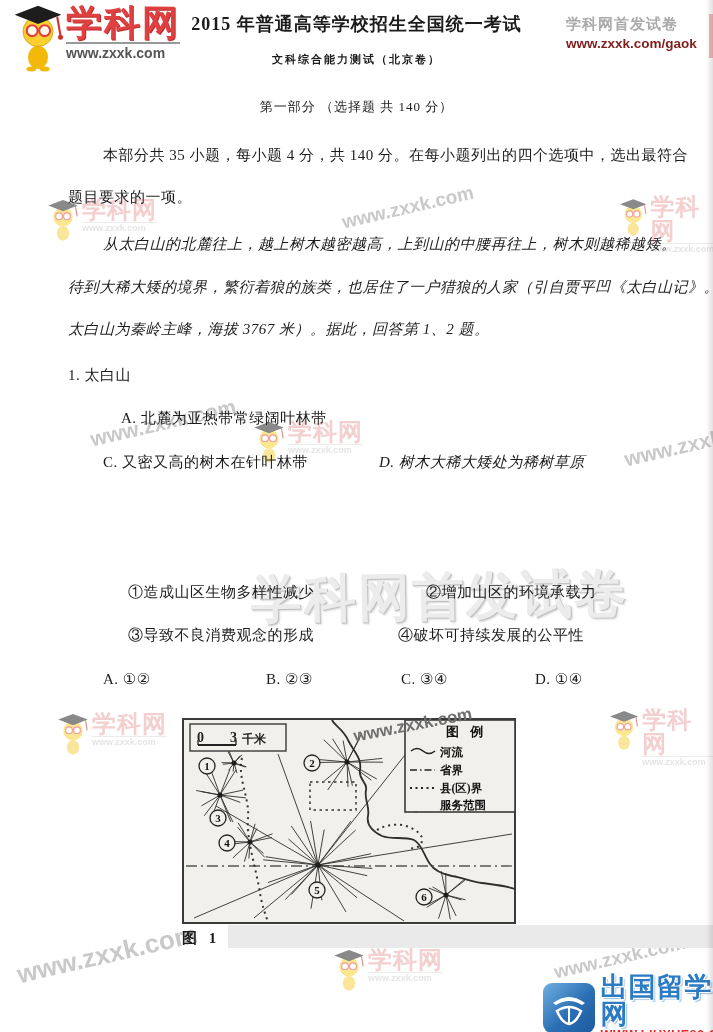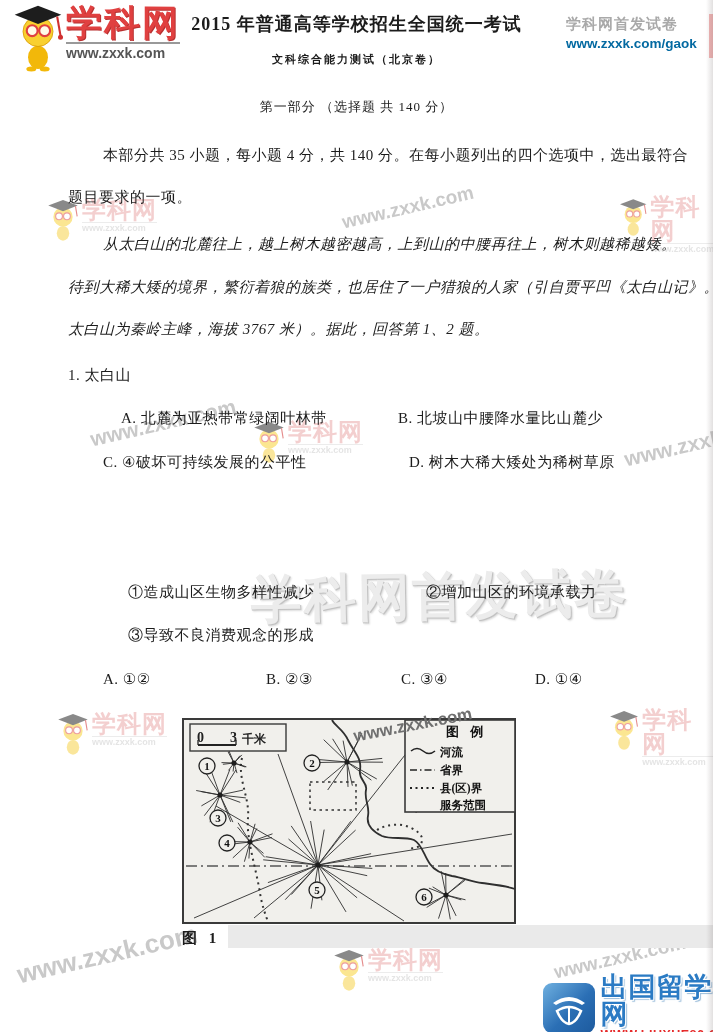--- a/index.html
+++ b/index.html
@@ -13,21 +13,21 @@
   .title2{top:52px;font-size:11px;font-weight:bold;letter-spacing:2px;}
   .section{top:98px;font-size:13px;font-weight:normal;letter-spacing:1px;}
   .logo-wrap{left:12px;top:4px;display:flex;align-items:flex-start;}
   .logo-text{margin-left:2px;}
   .logo-name{color:#e04040;font-size:36px;font-weight:bold;line-height:38px;letter-spacing:2px;
              text-shadow:1px 1px 0 #b83030;}
   .logo-url{color:#555;font-size:14px;font-weight:bold;border-top:2px solid #999;
             font-family:"Liberation Sans",sans-serif;padding-top:1px;margin-top:0px;}
   .promo{left:566px;top:14px;line-height:20px;}
   .promo-1{color:#a9a9a9;font-size:15px;font-weight:bold;font-family:"Liberation Sans",sans-serif;letter-spacing:1px;}
-  .promo-2{color:#0369a1;font-size:13.5px;font-weight:bold;font-family:"Liberation Sans",sans-serif;}
+  .promo-2{color:#7f1d1d;font-size:13.5px;font-weight:bold;font-family:"Liberation Sans",sans-serif;}
 
   
   .bodytxt{font-size:15px;letter-spacing:0.5px;white-space:nowrap;}
   .kai{font-style:italic;}
 
   
   .wm-url{color:#c9c9c9;font-weight:bold;font-family:"Liberation Sans",sans-serif;
           transform:rotate(-13deg);transform-origin:left top;white-space:nowrap;}
   .wm-logo{display:flex;align-items:flex-start;opacity:.55;}
   .wm-logo .t-name{color:#eba8a8;font-size:24px;font-weight:bold;line-height:24px;letter-spacing:1px;}
@@ -187,27 +187,27 @@
 
   <div class="abs bodytxt" style="left:103px;top:146px;">本部分共 35 小题，每小题 4 分，共 140 分。在每小题列出的四个选项中，选出最符合</div>
   <div class="abs bodytxt" style="left:68px;top:188px;">题目要求的一项。</div>
 
   <div class="abs bodytxt kai" style="left:103px;top:235px;">从太白山的北麓往上，越上树木越密越高，上到山的中腰再往上，树木则越稀越矮。</div>
   <div class="abs bodytxt kai" style="left:68px;top:278px;">待到大稀大矮的境界，繁衍着狼的族类，也居住了一户猎狼的人家（引自贾平凹《太白山记》。</div>
   <div class="abs bodytxt kai" style="left:68px;top:320px;">太白山为秦岭主峰，海拔 3767 米）。据此，回答第 1、2 题。</div>
 
   <div class="abs bodytxt" style="left:68px;top:366px;">1. 太白山</div>
   <div class="abs bodytxt" style="left:121px;top:409px;">A. 北麓为亚热带常绿阔叶林带</div>
-  <div class="abs bodytxt" style="left:398px;top:409px;">B. 北坡山中腰降水量比山麓少</div>
-  <div class="abs bodytxt" style="left:103px;top:453px;">C. ④破坏可持续发展的公平性</div>
-  <div class="abs bodytxt" style="left:409px;top:453px;">D. 树木大稀大矮处为稀树草原</div>
+  <div class="abs bodytxt" style="left:103px;top:453px;">C. 又密又高的树木在针叶林带</div>
+  <div class="abs bodytxt" style="left:379px;top:453px;font-style:italic;">D. 树木大稀大矮处为稀树草原</div>
 
   <div class="abs bodytxt" style="left:128px;top:583px;">①造成山区生物多样性减少</div>
   <div class="abs bodytxt" style="left:398px;top:583px;padding-left:28px;">②增加山区的环境承载力</div>
   <div class="abs bodytxt" style="left:128px;top:626px;">③导致不良消费观念的形成</div>
+  <div class="abs bodytxt" style="left:398px;top:626px;">④破坏可持续发展的公平性</div>
   <div class="abs bodytxt" style="left:103px;top:670px;">A. ①②</div>
   <div class="abs bodytxt" style="left:266px;top:670px;">B. ②③</div>
   <div class="abs bodytxt" style="left:401px;top:670px;">C. ③④</div>
   <div class="abs bodytxt" style="left:535px;top:670px;">D. ①④</div>
 
   <div class="abs fig-band"></div>
   <div class="abs figure-box">
     <svg id="mapsvg" width="334" height="206" viewBox="0 0 334 206">
       <rect x="1" y="1" width="332" height="204" fill="#f1f0ec" stroke="#3a3a3a" stroke-width="2"></rect>
 

